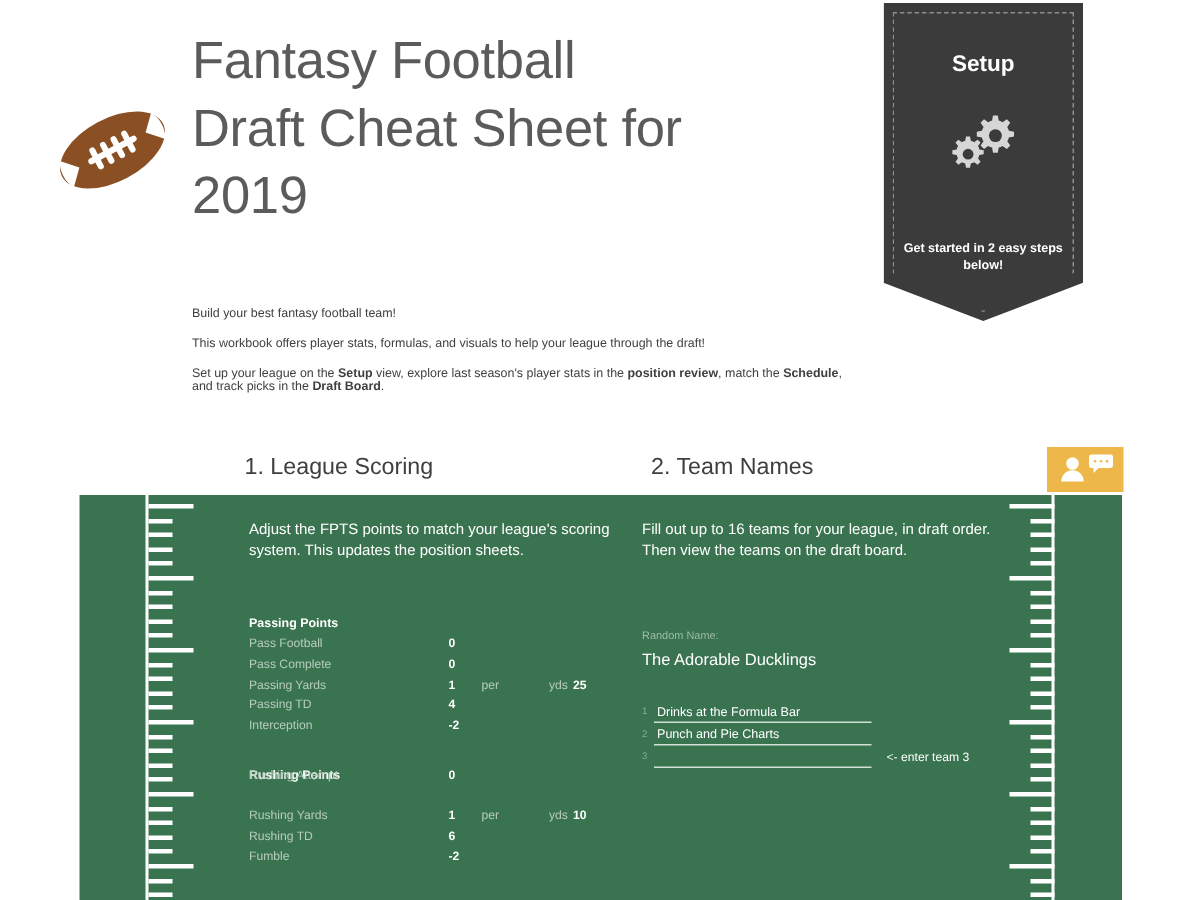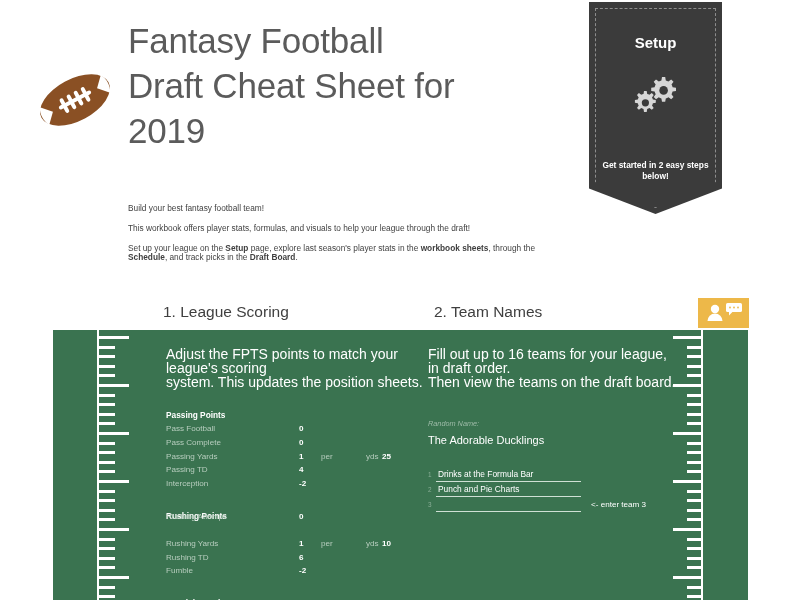--- a/index.html
+++ b/index.html
@@ -142,21 +142,21 @@
     position: absolute;
     top: 0;
     color: #ffffff;
   }
   .col.left  { left: 113px; width: 260px; }
   .col.right { left: 375px; width: 250px; }
 
   .blurb {
     position: absolute;
     top: 17px;
-    font-size: 14px;
+    font-size: 10px;
     line-height: 14px;
     color: #ffffff;
   }
 
   .grp-title {
     position: absolute;
     font-size: 8.3px;
     font-weight: bold;
     color: #ffffff;
   }
@@ -190,21 +190,20 @@
     position: absolute; left: 200px; top: 0;
     color: #b7cdbe;
   }
 
   
   .rand-lbl {
     position: absolute;
     left: 0; top: 89px;
     font-size: 7.3px;
     color: #9dbba8;
-    font-style: italic;
   }
   .rand-name {
     position: absolute;
     left: 0; top: 104px;
     font-size: 11px;
     color: #ffffff;
   }
   .team-row {
     position: absolute;
     left: 0;
@@ -262,21 +261,21 @@
 
   <div class="title">
     <div>Fantasy Football</div>
     <div>Draft Cheat Sheet for</div>
     <div>2019</div>
   </div>
 
   <div class="intro">
     <p>Build your best fantasy football team!</p>
     <p>This workbook offers player stats, formulas, and visuals to help your league through the draft!</p>
-    <p><span>Set up your league on the </span><b>Setup</b><span> page, explore last season's player stats in the </span><b>workbook sheets</b><span>, through the </span><b>Schedule</b><span>, and track picks in the </span><b>Draft Board</b><span>.</span></p>
+    <p><span>Set up your league on the </span><b>Setup</b><span> view, explore last season's player stats in the </span><b>position review</b><span>, match the </span><b>Schedule</b><span>, and track picks in the </span><b>Draft Board</b><span>.</span></p>
   </div>
 
   <div class="ribbon">
     <div class="ribbon-dash"></div>
     <div class="ribbon-title">Setup</div>
     <div class="ribbon-gears">
       <svg width="58" height="48" viewBox="0 0 58 48">
         <g fill="#d6d6d6">
           <path d="M35 7 l3.2 0 .6 3.4 a9 9 0 0 1 2.6 1.1 l2.8-2 2.3 2.3 -2 2.8 a9 9 0 0 1 1.1 2.6 l3.4 .6 0 3.2 -3.4 .6 a9 9 0 0 1 -1.1 2.6 l2 2.8 -2.3 2.3 -2.8-2 a9 9 0 0 1 -2.6 1.1 l-.6 3.4 -3.2 0 -.6-3.4 a9 9 0 0 1 -2.6-1.1 l-2.8 2 -2.3-2.3 2-2.8 a9 9 0 0 1 -1.1-2.6 l-3.4-.6 0-3.2 3.4-.6 a9 9 0 0 1 1.1-2.6 l-2-2.8 2.3-2.3 2.8 2 a9 9 0 0 1 2.6-1.1 Z"></path>
           <circle cx="36.6" cy="20.4" r="4.3" fill="#3b3b3b"></circle>

